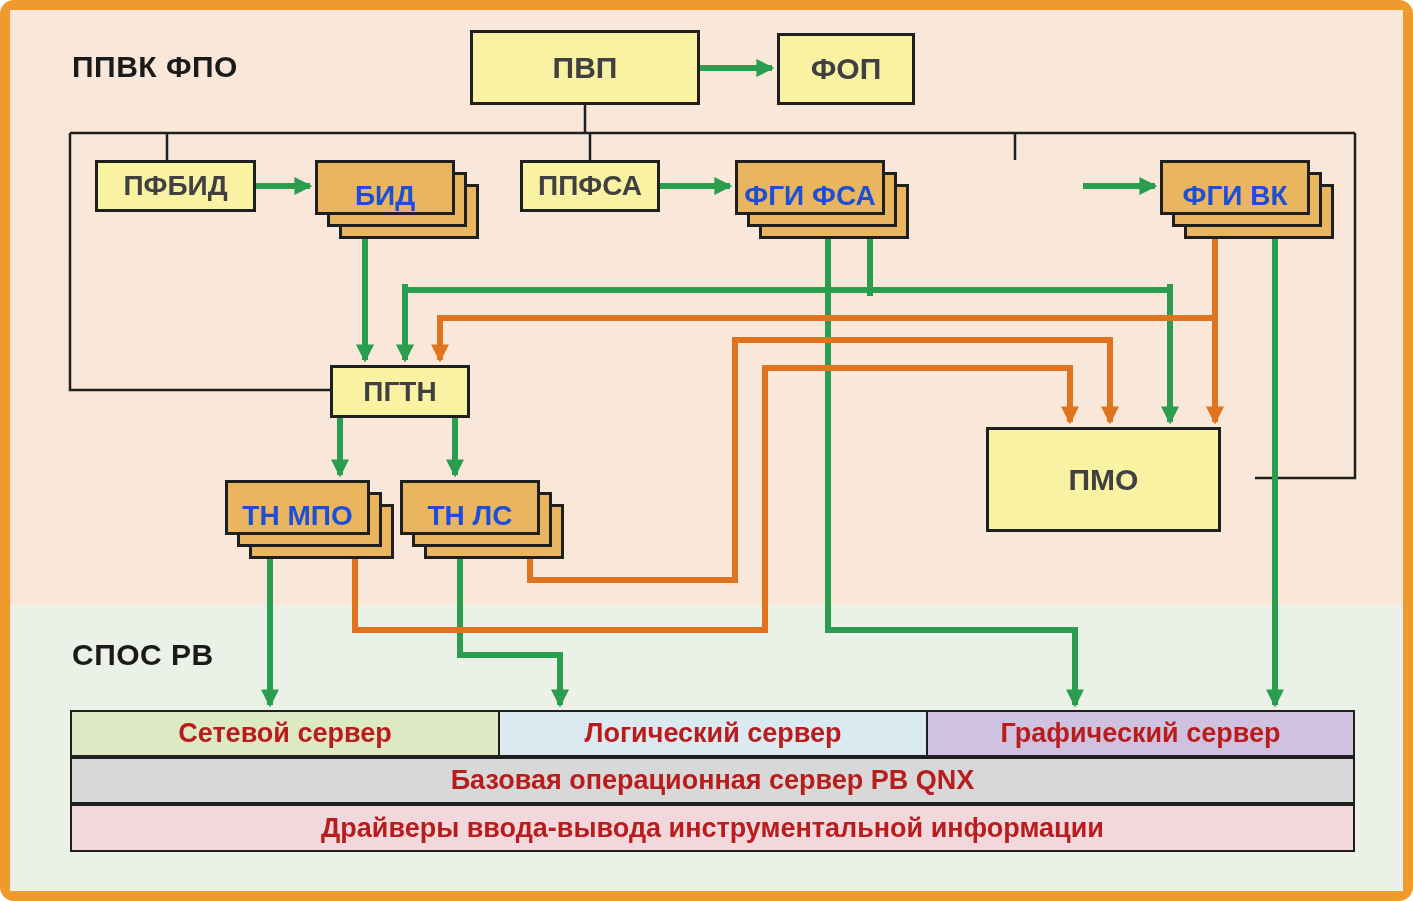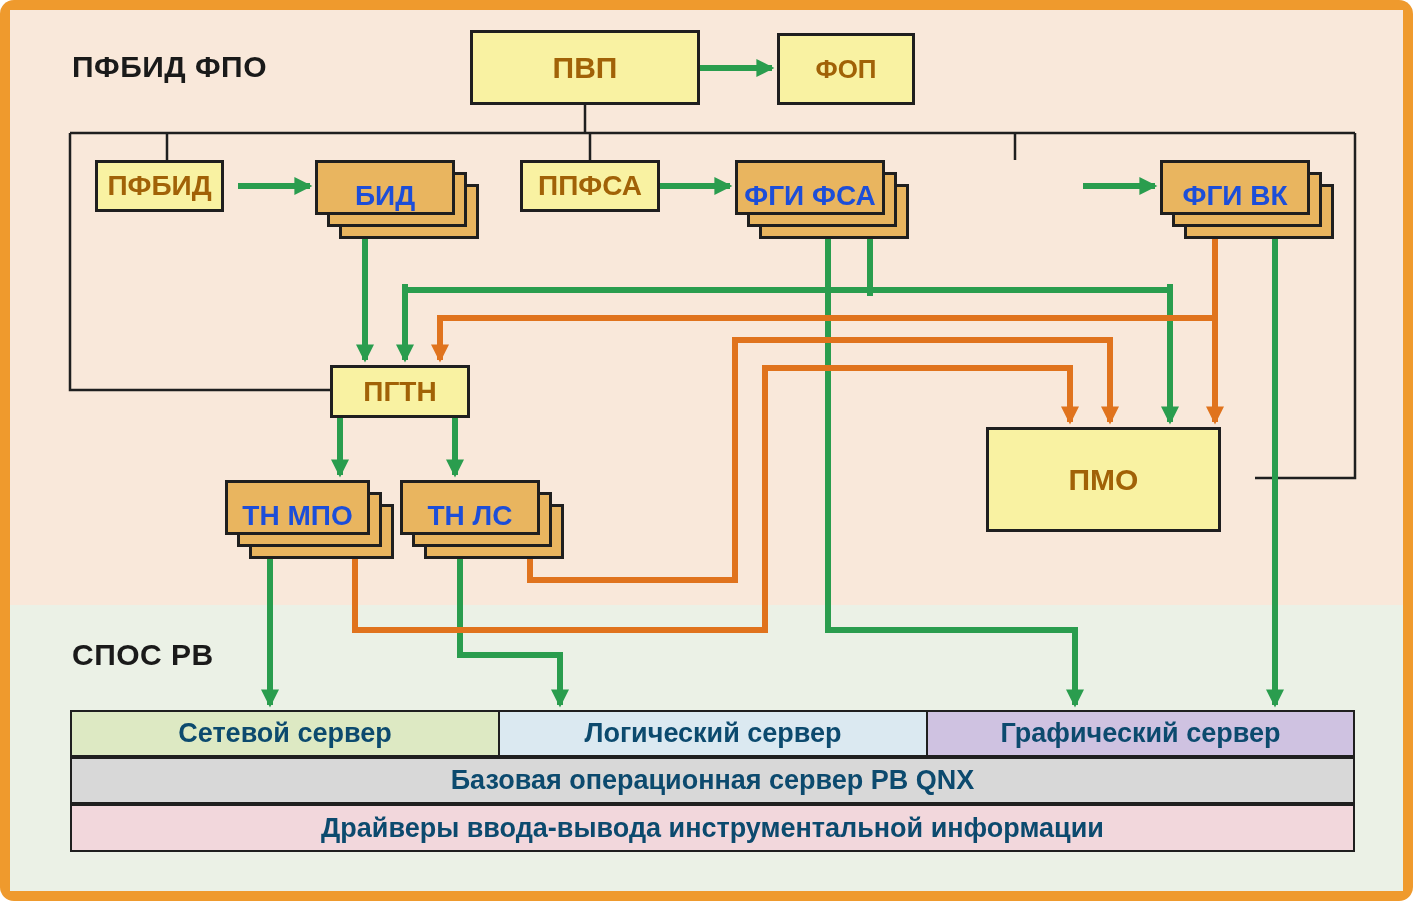--- a/index.html
+++ b/index.html
@@ -4,29 +4,29 @@
 <style>
   html,body{margin:0;padding:0;background:#ffffff;font-family:"Liberation Sans",sans-serif;}
   .canvas{position:relative;width:1413px;height:901px;background:#ef9a2d;border-radius:14px;overflow:hidden;}
   .region{position:absolute;left:10px;width:1393px;z-index:1;}
   .region-top{top:10px;height:595px;background:#f9e8da;}
   .region-bottom{top:605px;height:286px;background:#ebf1e6;}
   .wires{position:absolute;left:0;top:0;z-index:2;}
   .section-title{position:absolute;z-index:4;font-size:30px;font-weight:700;color:#1a1a1a;letter-spacing:0.5px;}
   .node{position:absolute;z-index:3;display:flex;align-items:center;justify-content:center;
         background:#f9f2a2;border:3px solid #1f1f1f;box-sizing:border-box;
-        font-size:28px;font-weight:600;color:#a16207;}
+        font-size:28px;font-weight:600;color:#404040;}
   .stack{position:absolute;z-index:3;}
   .stack .layer{position:absolute;left:0;top:0;width:100%;height:100%;background:#e9b55f;
         border:3px solid #1f1f1f;box-sizing:border-box;}
   .layer.l2{transform:translate(12px,12px);}
   .layer.l3{transform:translate(24px,24px);}
   .layer.front{display:flex;align-items:flex-end;justify-content:center;font-size:28px;font-weight:600;color:#1d4ed8;}
   .bar{position:absolute;z-index:3;display:flex;align-items:center;justify-content:center;
-       border:2.5px solid #1f1f1f;box-sizing:border-box;font-size:27px;font-weight:600;color:#0c4a6e;}
+       border:2.5px solid #1f1f1f;box-sizing:border-box;font-size:27px;font-weight:600;color:#b91c1c;}
   .srv-net{background:#dde9c3;}
   .srv-log{background:#dbe9f1;}
   .srv-gfx{background:#cfc2e1;}
   .os-bar{background:#d8d8d8;}
   .drv-bar{background:#f2d7dc;}
 </style>
 </head>
 <body>
 
 <div class="canvas">
@@ -73,30 +73,30 @@
     </g>
 
     <g stroke="#e0731d" stroke-width="6" fill="none" stroke-linecap="square">
       <path d="M1215,240 V419" marker-end="url(#ao)"></path>
       <path d="M1215,318 H440 V357" marker-end="url(#ao)"></path>
       <path d="M530,560 V580 H735 V340 H1110 V419" marker-end="url(#ao)"></path>
       <path d="M355,560 V630 H765 V368 H1070 V419" marker-end="url(#ao)"></path>
     </g>
   </svg>
 
-  <div class="section-title" style="left:72px;top:50px;">ПФБИД ФПО</div>
+  <div class="section-title" style="left:72px;top:50px;">ППВК ФПО</div>
   <div class="section-title" style="left:72px;top:638px;">СПОС РВ</div>
 
   <div class="node" style="left:470px;top:30px;width:230px;height:75px;font-size:30px;">
     <span>ПВП</span>
   </div>
-  <div class="node" style="left:777px;top:33px;width:138px;height:72px;font-size:26px;">
+  <div class="node" style="left:777px;top:33px;width:138px;height:72px;font-size:30px;">
     <span>ФОП</span>
   </div>
-  <div class="node" style="left:95px;top:160px;width:129px;height:52px;">
+  <div class="node" style="left:95px;top:160px;width:161px;height:52px;">
     <span>ПФБИД</span>
   </div>
   <div class="node" style="left:520px;top:160px;width:140px;height:52px;">
     <span>ППФСА</span>
   </div>
   <div class="node" style="left:330px;top:365px;width:140px;height:53px;">
     <span>ПГТН</span>
   </div>
   <div class="node" style="left:986px;top:427px;width:235px;height:105px;font-size:30px;">
     <span>ПМО</span>

